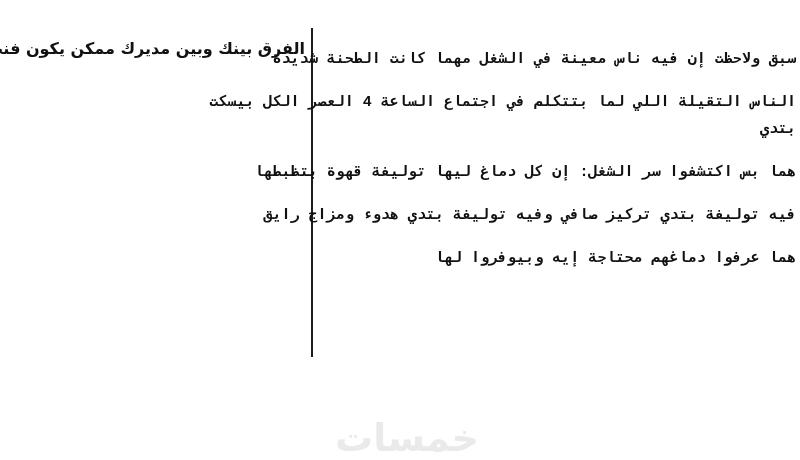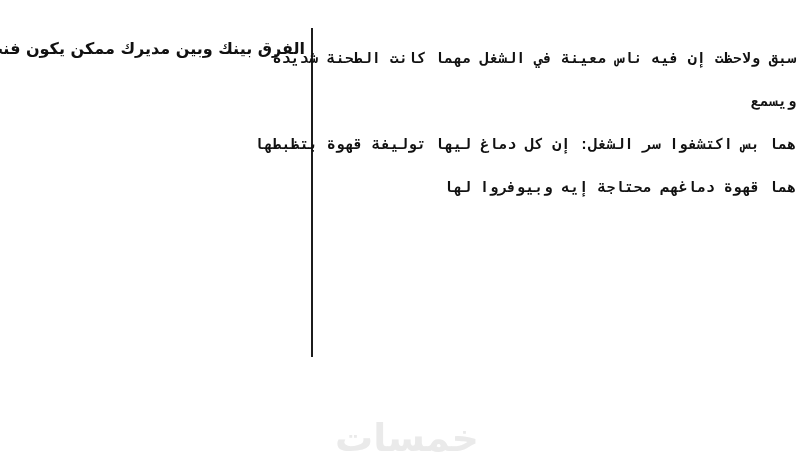--- a/index.html
+++ b/index.html
@@ -76,30 +76,34 @@
 
   <div class="divider"></div>
 
   <div class="content" dir="rtl">
 
     <div class="para">
       <div class="line">سبق ولاحظت إن فيه ناس معينة في الشغل مهما كانت الطحنة شديدة</div>
     </div>
 
     <div class="para">
-      <div class="line">ويسمع</div>
+      <div class="line">الناس التقيلة اللي لما بتتكلم في اجتماع الساعة 4 العصر الكل بيسكت</div>
+      <div class="line">بتدي</div>
     </div>
 
 
     <div class="para">
       <div class="line">هما بس اكتشفوا سر الشغل: إن كل دماغ ليها توليفة قهوة بتظبطها</div>
     </div>
 
+    <div class="para">
+      <div class="line">فيه توليفة بتدي تركيز صافي وفيه توليفة بتدي هدوء ومزاج رايق</div>
+    </div>
 
     <div class="para">
-      <div class="line">هما قهوة دماغهم محتاجة إيه وبيوفروا لها</div>
+      <div class="line">هما عرفوا دماغهم محتاجة إيه وبيوفروا لها</div>
     </div>
 
   </div>
 
   <div class="watermark" dir="rtl">خمسات</div>
 
 </div>
 
 </body></html>

